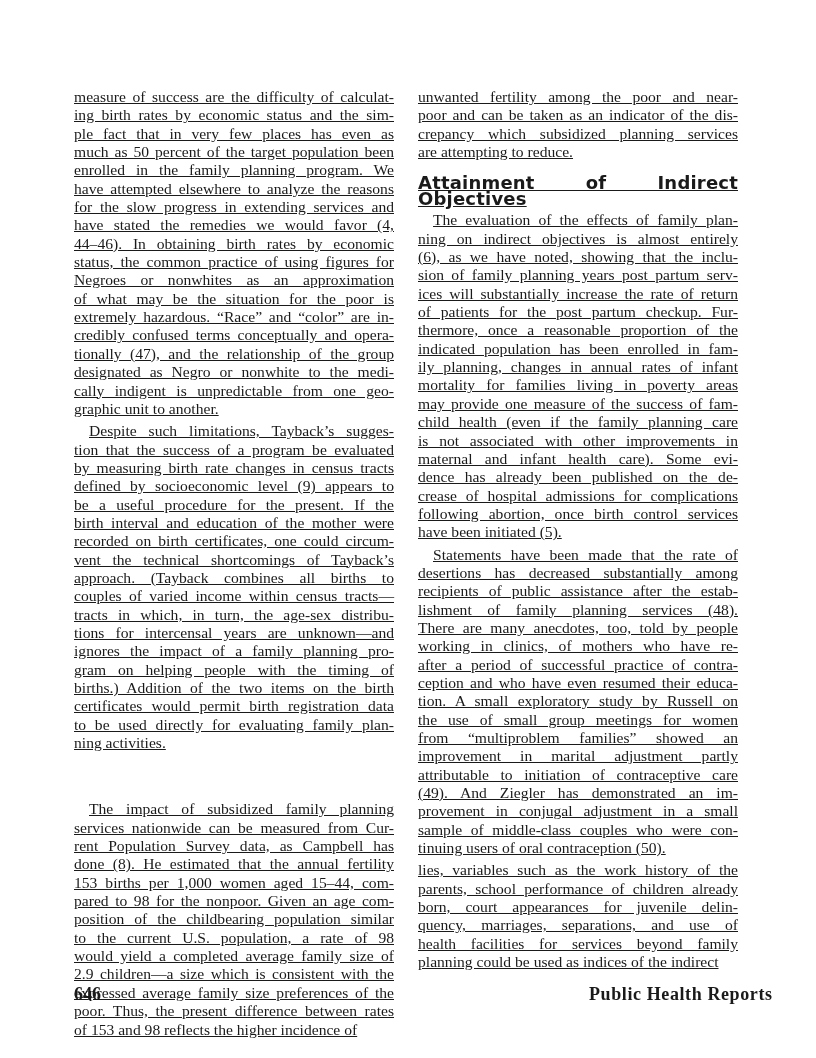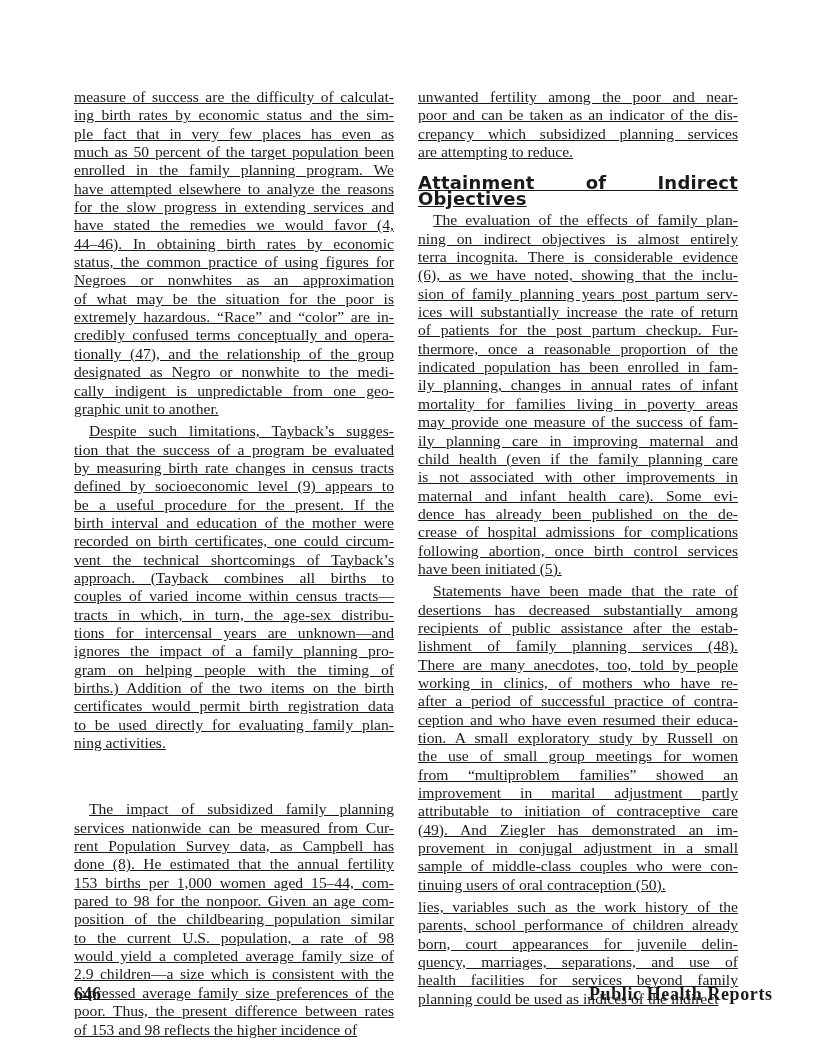--- a/index.html
+++ b/index.html
@@ -111,31 +111,29 @@
         <span class="line">poor and can be taken as an indicator of the dis-</span>
         <span class="line">crepancy which subsidized planning services</span>
         <span class="line last">are attempting to reduce.</span>
       </div>
     </div>
   <div class="section-heading">Attainment of Indirect Objectives</div>
   <div id="right-paras">
       <div class="para indent" style="text-indent: 0px;">
         <span class="line" style="padding-left: 15px;">The evaluation of the effects of family plan-</span>
         <span class="line">ning on indirect objectives is almost entirely</span>
-        <span class="line">terra incognita. There is considerable evidence</span>
         <span class="line">(6), as we have noted, showing that the inclu-</span>
         <span class="line">sion of family planning years post partum serv-</span>
         <span class="line">ices will substantially increase the rate of return</span>
         <span class="line">of patients for the post partum checkup. Fur-</span>
         <span class="line">thermore, once a reasonable proportion of the</span>
         <span class="line">indicated population has been enrolled in fam-</span>
         <span class="line">ily planning, changes in annual rates of infant</span>
         <span class="line">mortality for families living in poverty areas</span>
         <span class="line">may provide one measure of the success of fam-</span>
-        <span class="line">ily planning care in improving maternal and</span>
         <span class="line">child health (even if the family planning care</span>
         <span class="line">is not associated with other improvements in</span>
         <span class="line">maternal and infant health care). Some evi-</span>
         <span class="line">dence has already been published on the de-</span>
         <span class="line">crease of hospital admissions for complications</span>
         <span class="line">following abortion, once birth control services</span>
         <span class="line last">have been initiated (5).</span>
       </div>
       <div class="para indent" style="text-indent: 0px;">
         <span class="line" style="padding-left: 15px;">Statements have been made that the rate of</span>

